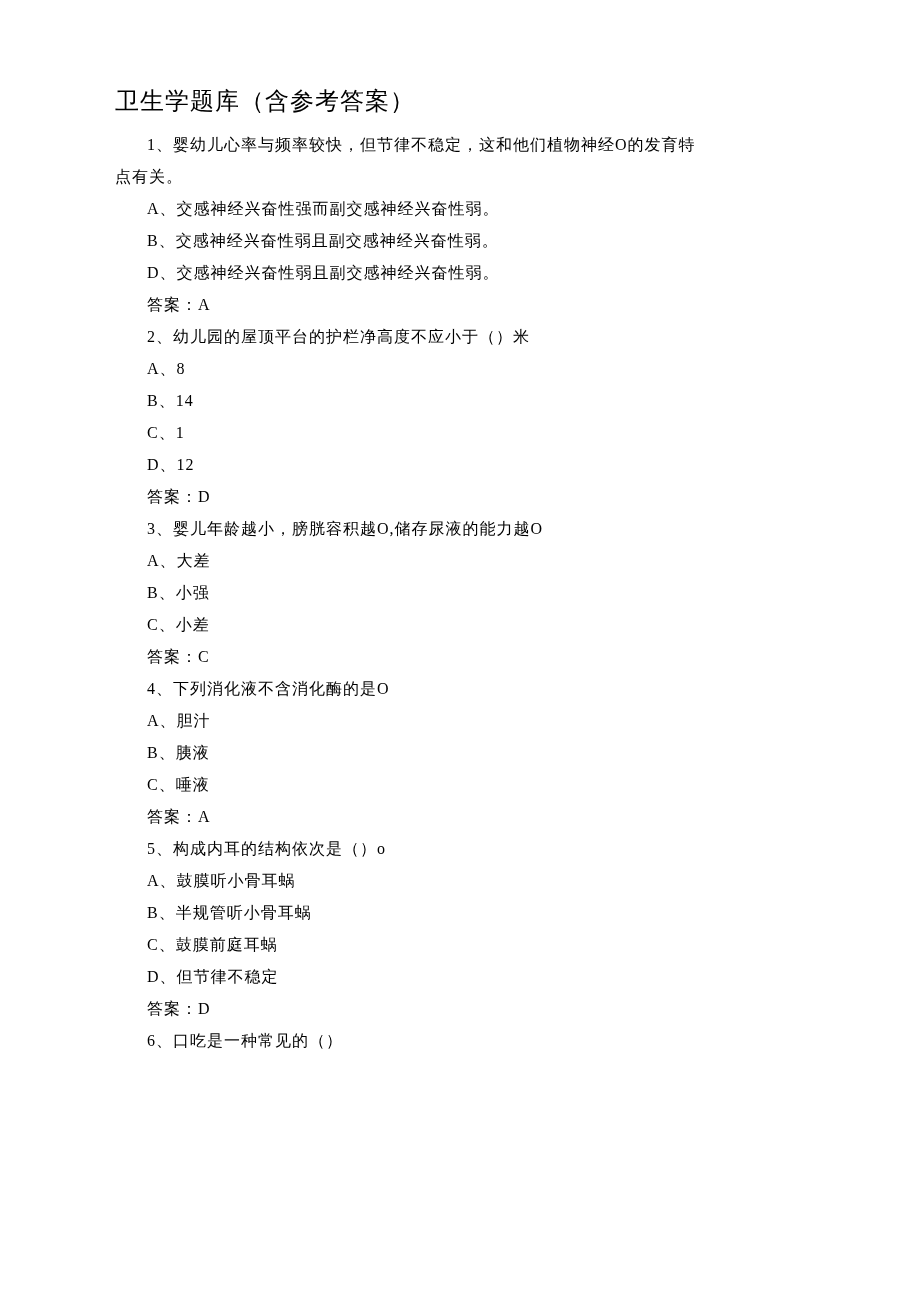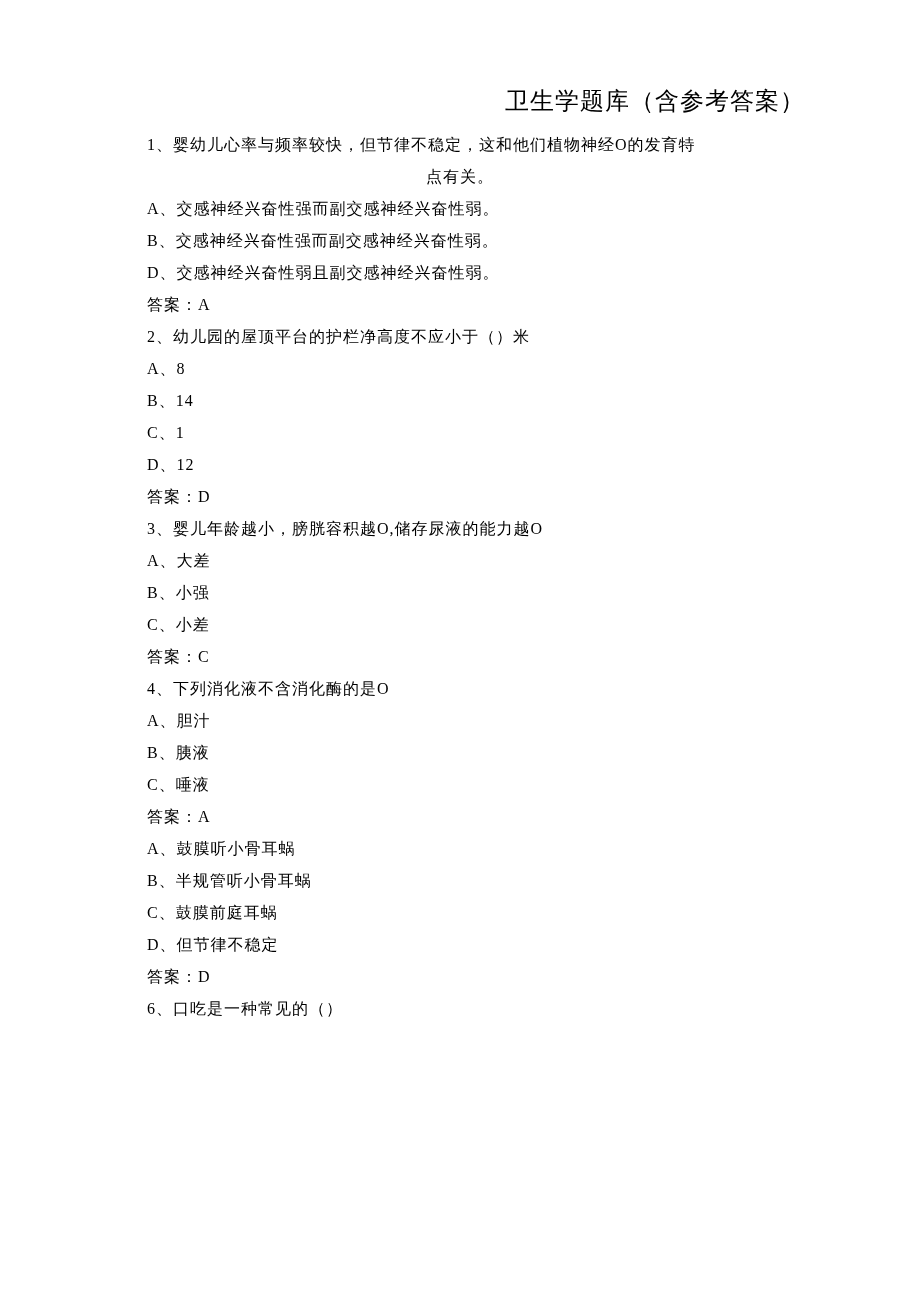--- a/index.html
+++ b/index.html
@@ -12,64 +12,64 @@
       font-family: "SimSun", "宋体", serif;
       width: 920px;
       min-height: 1301px;
       padding: 85px 115px 50px 115px;
       color: #000000;
     }
     h1 {
       font-family: "SimSun", "宋体", serif;
       font-size: 24px;
       font-weight: normal;
-      text-align: right;
+      text-align: left;
       margin-bottom: 12px;
       letter-spacing: 1px;
     }
     .line {
       font-size: 16px;
       line-height: 2.0;
       letter-spacing: 1px;
       font-family: Liberation Serif, serif;
     }
     .indent {
       text-indent: 2em;
     }
     .no-indent {
       text-indent: 0;
-      text-align: center;
     }
   </style>
 </head>
 <body>
 
 <h1>卫生学题库（含参考答案）</h1>
 <div id="lines-container">
     <p class="line indent">1、婴幼儿心率与频率较快，但节律不稳定，这和他们植物神经O的发育特</p>
     <p class="line no-indent">点有关。</p>
     <p class="line indent">A、交感神经兴奋性强而副交感神经兴奋性弱。</p>
-    <p class="line indent">B、交感神经兴奋性强而副交感神经兴奋性弱。</p>
+    <p class="line indent">B、交感神经兴奋性弱且副交感神经兴奋性弱。</p>
     <p class="line indent">D、交感神经兴奋性弱且副交感神经兴奋性弱。</p>
     <p class="line indent">答案：A</p>
     <p class="line indent">2、幼儿园的屋顶平台的护栏净高度不应小于（）米</p>
     <p class="line indent">A、8</p>
     <p class="line indent">B、14</p>
     <p class="line indent">C、1</p>
     <p class="line indent">D、12</p>
     <p class="line indent">答案：D</p>
     <p class="line indent">3、婴儿年龄越小，膀胱容积越O,储存尿液的能力越O</p>
     <p class="line indent">A、大差</p>
     <p class="line indent">B、小强</p>
     <p class="line indent">C、小差</p>
     <p class="line indent">答案：C</p>
     <p class="line indent">4、下列消化液不含消化酶的是O</p>
     <p class="line indent">A、胆汁</p>
     <p class="line indent">B、胰液</p>
     <p class="line indent">C、唾液</p>
     <p class="line indent">答案：A</p>
+    <p class="line indent">5、构成内耳的结构依次是（）o</p>
     <p class="line indent">A、鼓膜听小骨耳蜗</p>
     <p class="line indent">B、半规管听小骨耳蜗</p>
     <p class="line indent">C、鼓膜前庭耳蜗</p>
     <p class="line indent">D、但节律不稳定</p>
     <p class="line indent">答案：D</p>
     <p class="line indent">6、口吃是一种常见的（）</p>
   </div>
 
 </body></html>

